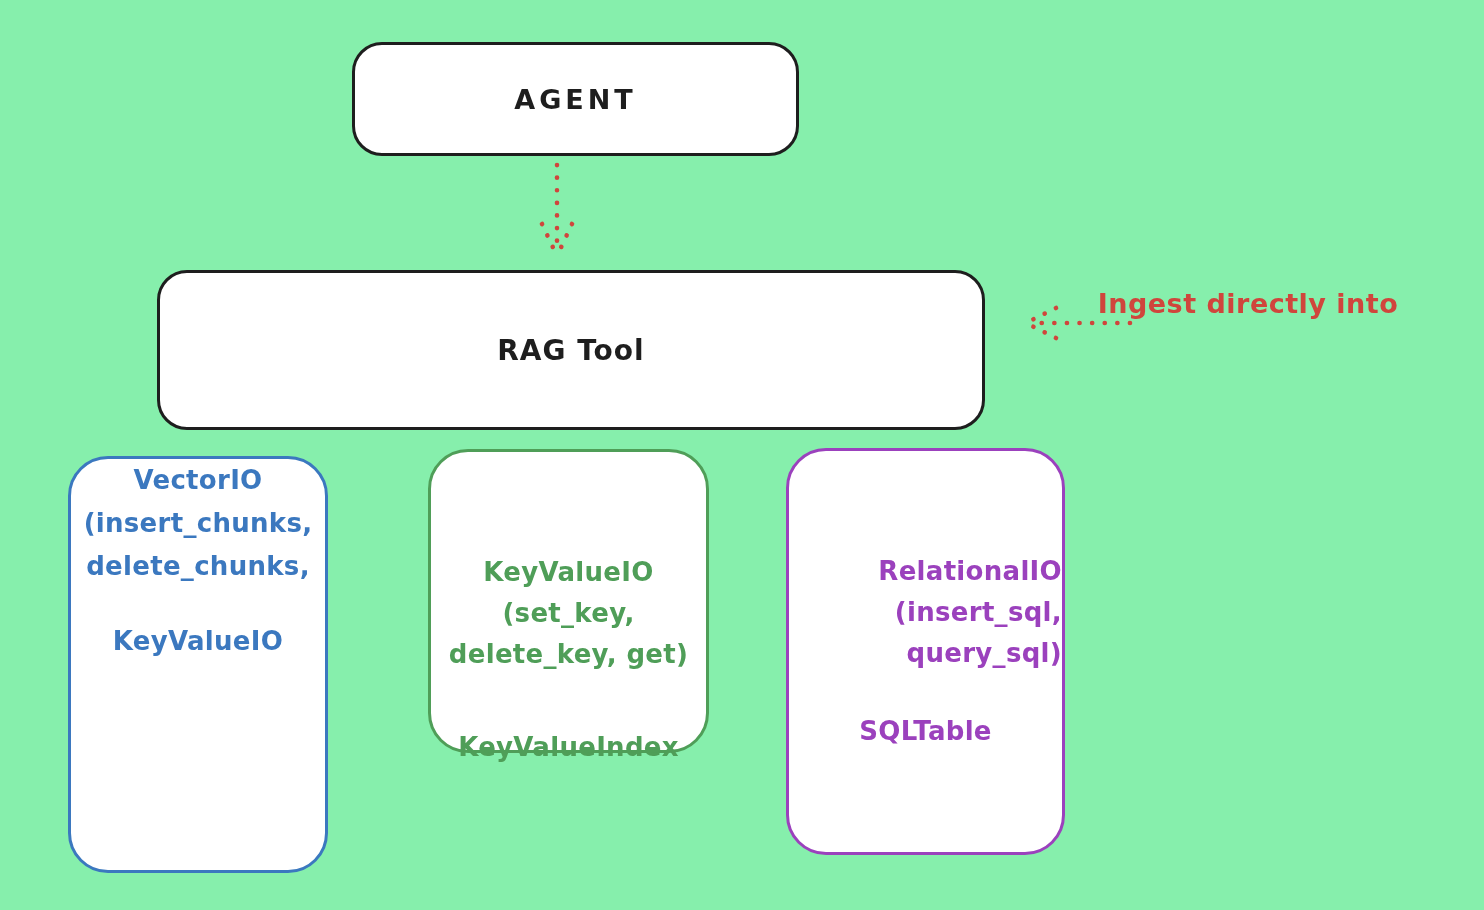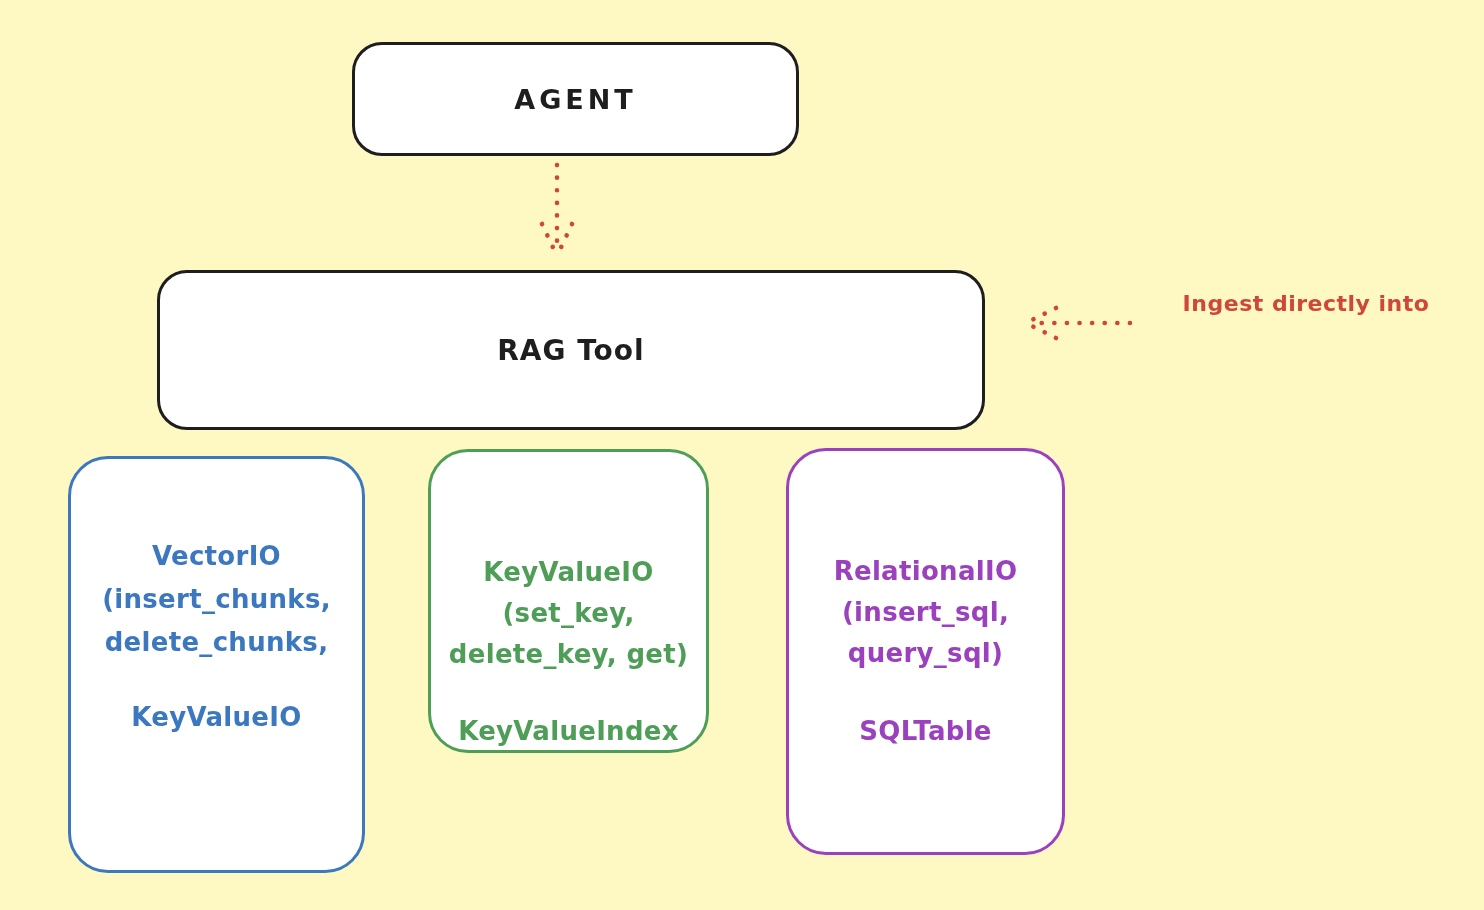--- a/index.html
+++ b/index.html
@@ -4,21 +4,21 @@
 <style>
   html, body {
     margin: 0;
     padding: 0;
     background: #ffffff;
   }
   .canvas {
     position: relative;
     width: 1484px;
     height: 910px;
-    background: #fef9c3;
+    background: #86efac;
     font-family: "DejaVu Sans", sans-serif;
     overflow: hidden;
   }
   .box {
     position: absolute;
     box-sizing: border-box;
     background: #ffffff;
     display: flex;
     align-items: center;
     justify-content: center;
@@ -43,65 +43,64 @@
     font-weight: 600;
     letter-spacing: 1px;
   }
   .arrow-svg {
     position: absolute;
   }
   .arrow-down { left: 535px; top: 160px; }
   .arrow-left { left: 1016px; top: 301px; }
   .annotation {
     position: absolute;
-    left: 1138px; top: 284px;
+    left: 1080px; top: 284px;
     width: 336px;
     text-align: center;
     color: #d0453c;
-    font-size: 22px;
+    font-size: 27px;
     font-weight: 700;
     line-height: 39px;
     letter-spacing: 0.5px;
   }
   .backend-box {
     position: absolute;
     box-sizing: border-box;
     background: #ffffff;
     border-radius: 40px;
     text-align: center;
     font-size: 26px;
     font-weight: 600;
     letter-spacing: 0.3px;
   }
   .backend-blue {
     left: 68px; top: 456px;
-    width: 297px; height: 417px;
+    width: 260px; height: 417px;
     border: 3.5px solid #3b78bf;
     color: #3b78bf;
-    padding-top: 76px;
   }
   .backend-blue .methods { line-height: 43px; }
   .backend-blue .index-label { margin-top: 32px; line-height: 43px; }
   .backend-green {
     left: 428px; top: 449px;
     width: 281px; height: 304px;
     border: 3.5px solid #4f9e58;
     color: #4f9e58;
     padding-top: 100px;
   }
   .backend-green .methods { line-height: 41px; }
-  .backend-green .index-label { margin-top: 36px; line-height: 41px; }
+  .backend-green .index-label { margin-top: 52px; line-height: 41px; }
   .backend-purple {
     left: 786px; top: 448px;
     width: 279px; height: 407px;
     border: 3.5px solid #9b41bd;
     color: #9b41bd;
     padding-top: 100px;
   }
-  .backend-purple .methods { line-height: 41px; }
+  .backend-purple .methods { line-height: 41px; text-align: right; }
   .backend-purple .index-label { margin-top: 37px; line-height: 41px; }
   .dotted {
     stroke: #d0453c;
     stroke-width: 4.6;
     stroke-linecap: round;
     stroke-dasharray: 0.1 12.5;
     fill: none;
   }
 </style>
 </head>

